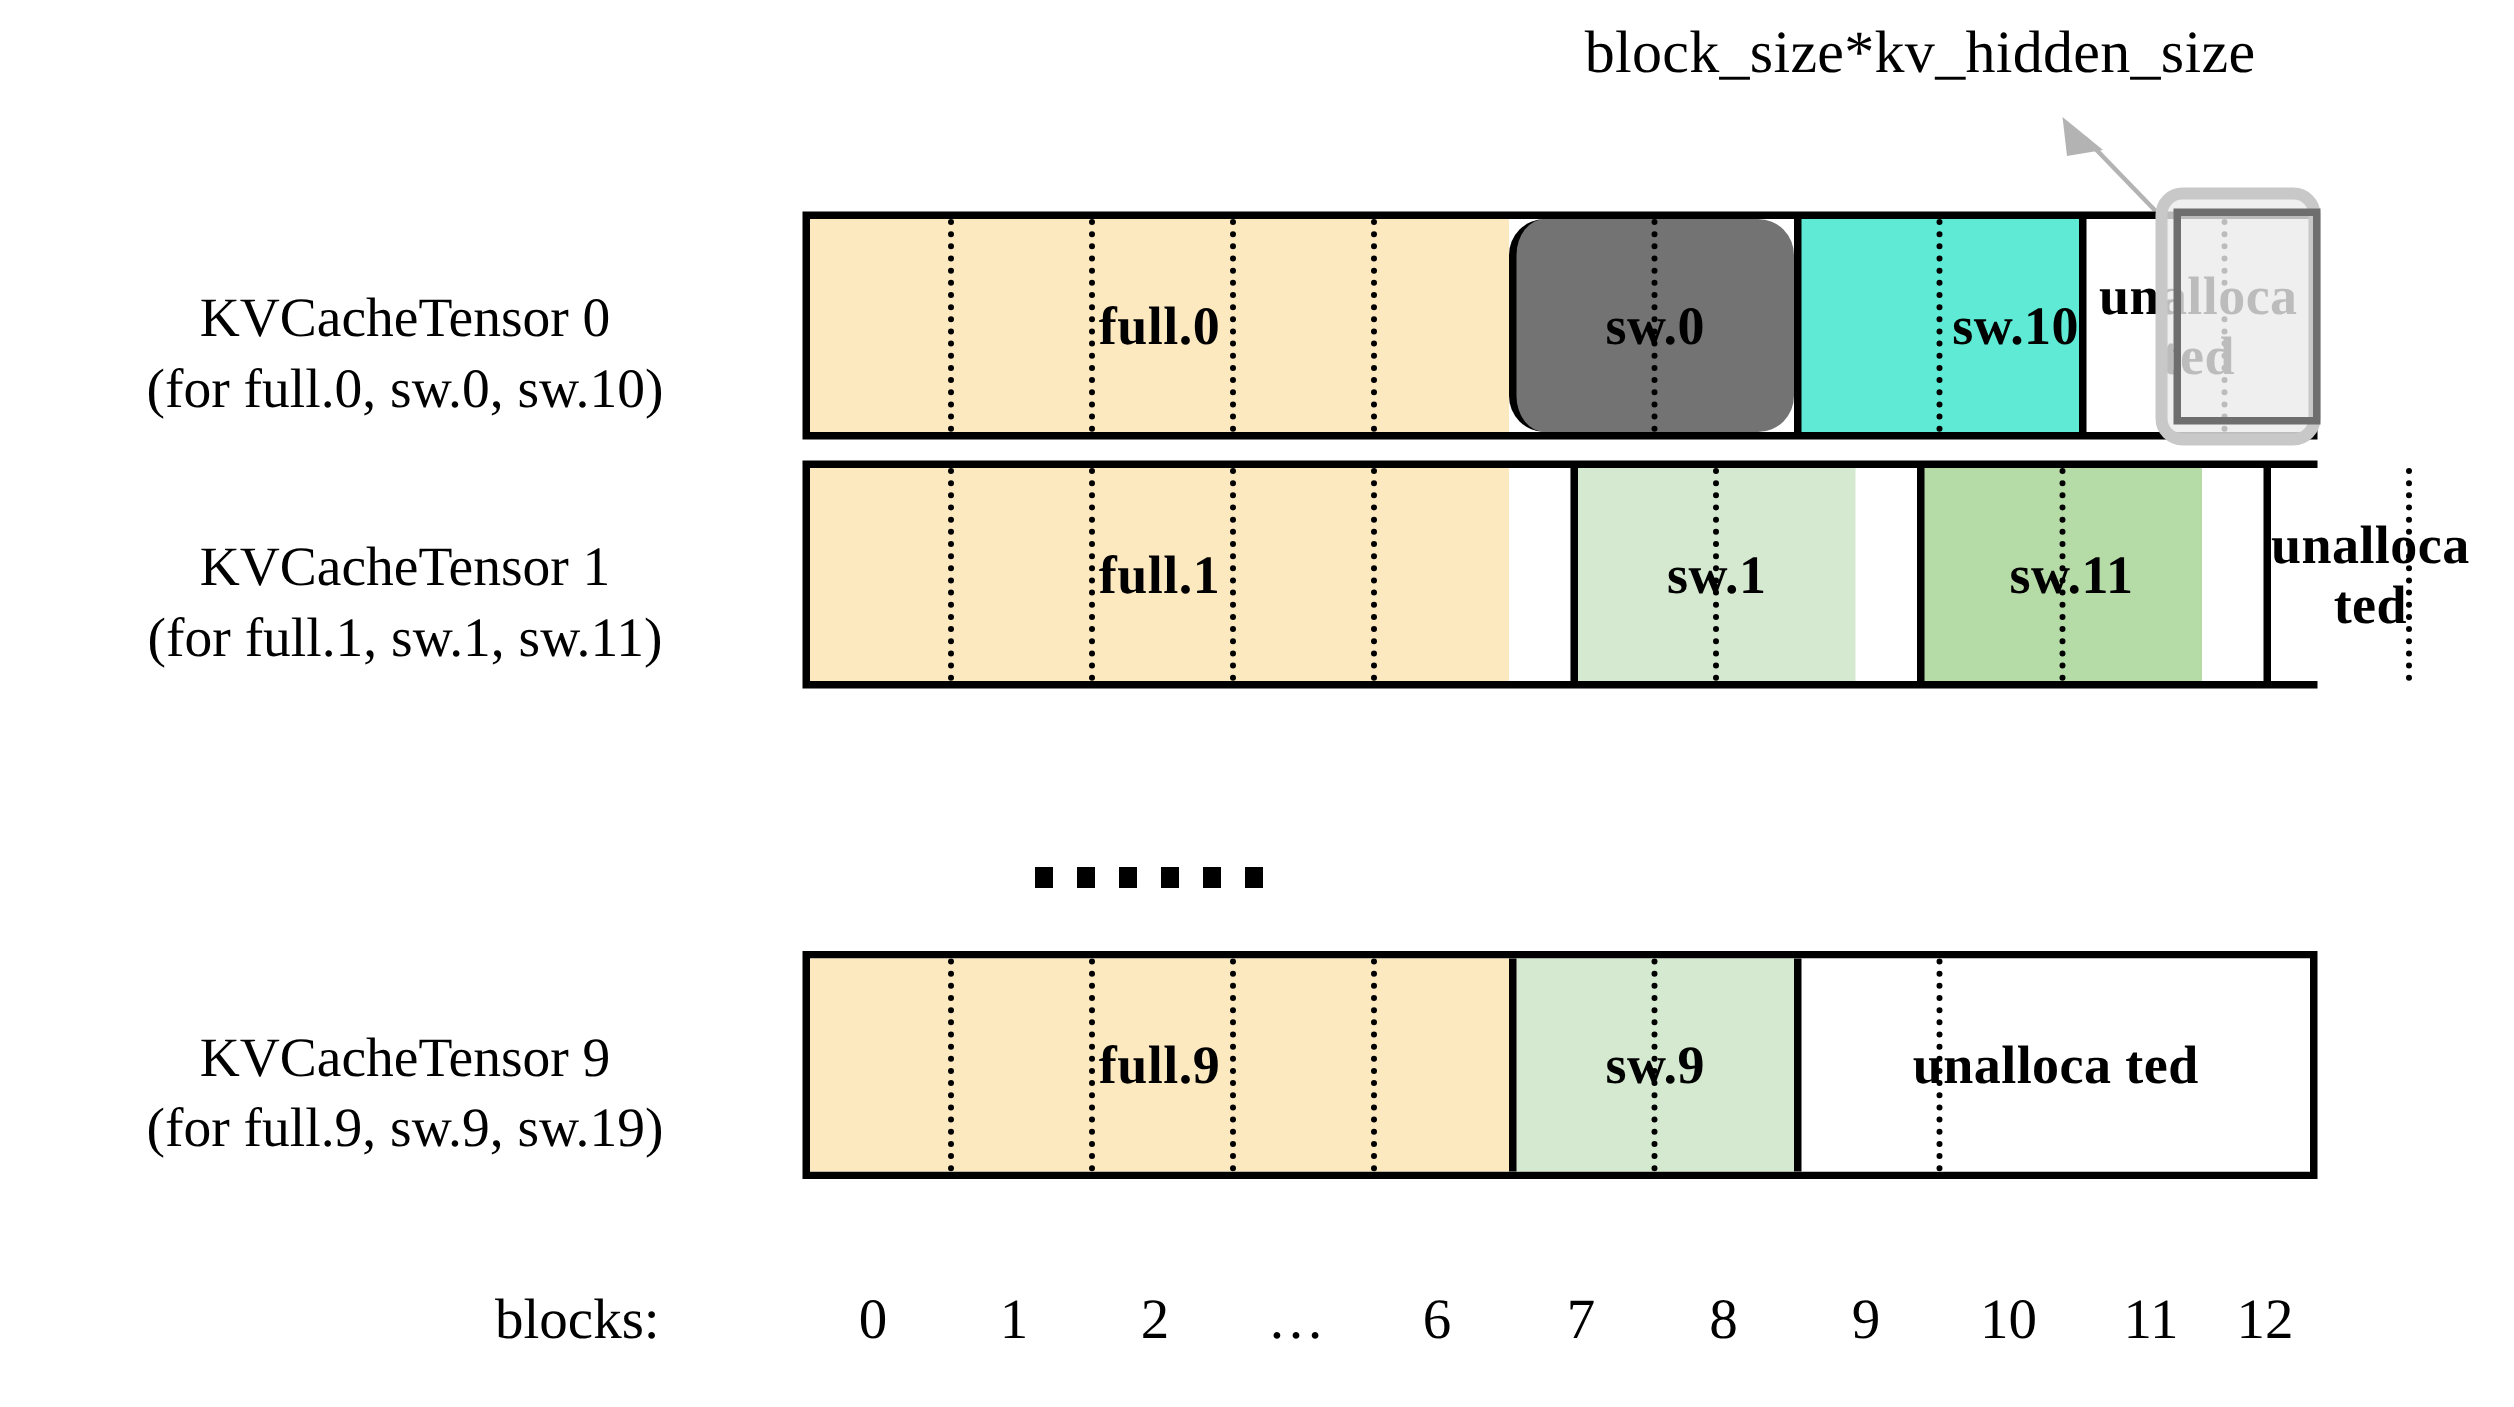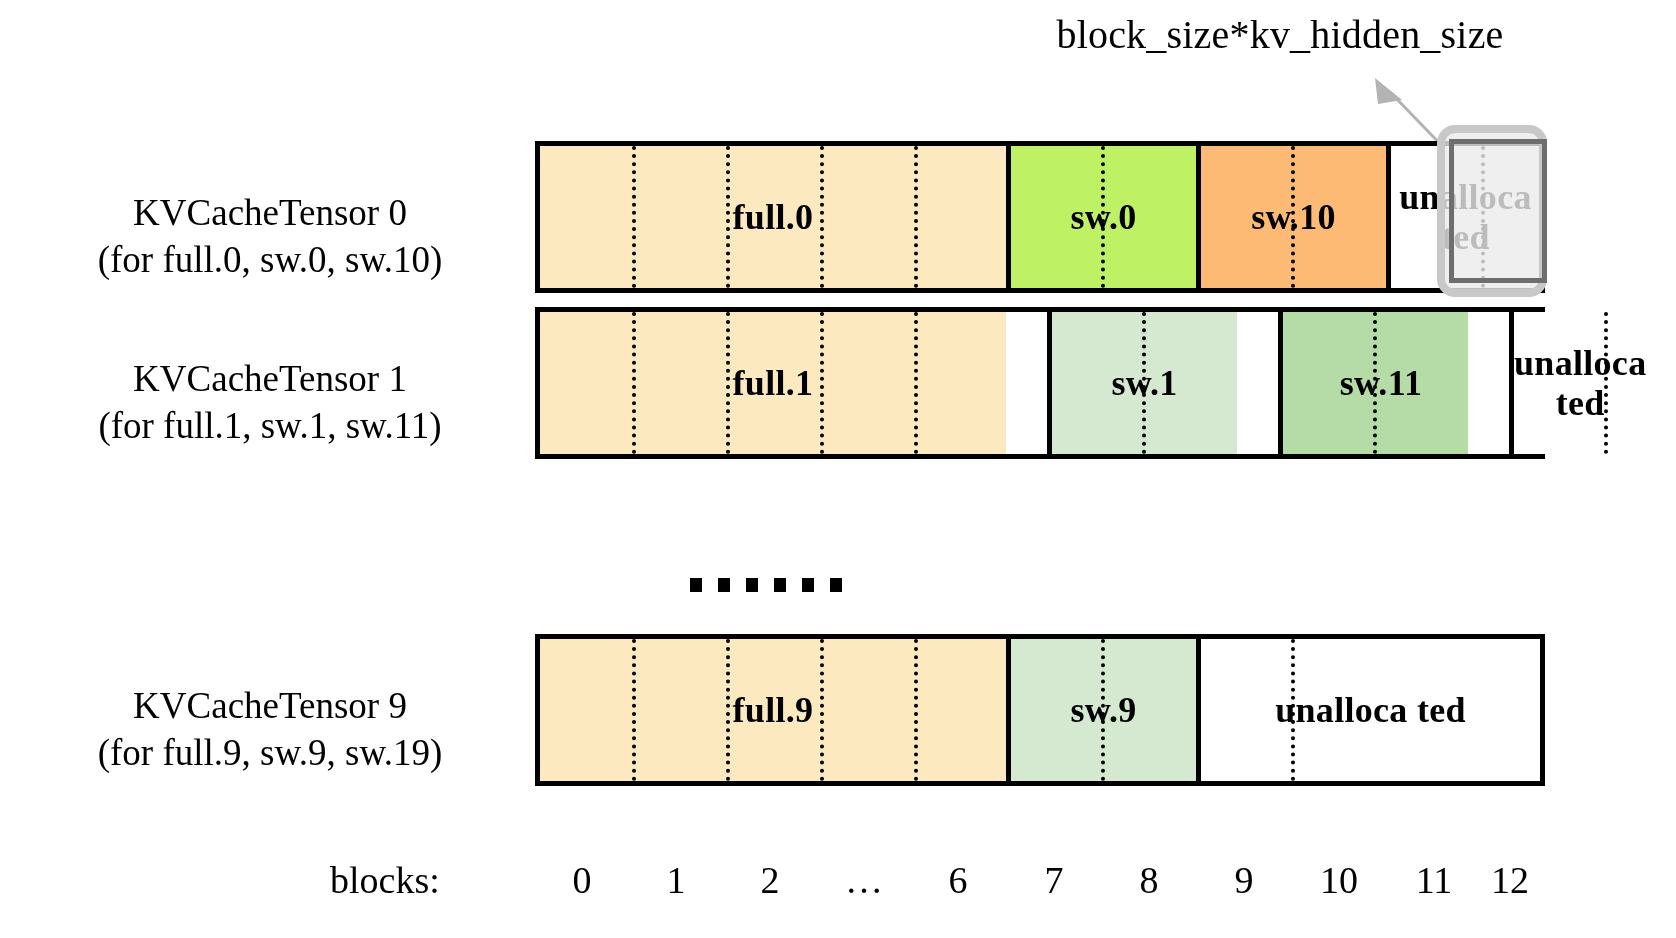--- a/index.html
+++ b/index.html
@@ -170,25 +170,25 @@
 </div>
 
 <div class="bar" style="top:141px;">
   <div class="seg full" style="background:#fce9c0;">
     <span class="divider" style="left:92px;"></span>
     <span class="divider" style="left:186px;"></span>
     <span class="divider" style="left:280px;"></span>
     <span class="divider" style="left:374px;"></span>
     <span class="seg-text">full.0</span>
   </div>
-  <div class="seg sw-light" style="background:#bef264;">
+  <div class="seg sw-light" style="background:#737373;border-radius:24px;">
     <span class="divider" style="left:90px;"></span>
     <span class="seg-text">sw.0</span>
   </div>
-  <div class="seg sw-dark" style="background:#fdba74;">
+  <div class="seg sw-dark" style="background:#5eead4;justify-content:flex-end;">
     <span class="divider" style="left:90px;"></span>
     <span class="seg-text">sw.10</span>
   </div>
   <div class="seg unalloc" style="background:#ffffff;">
     <span class="divider" style="left:90px;"></span>
     <span class="seg-text">unalloca ted</span>
   </div>
 </div>
 
 <div class="highlight" style="left:1437px; top:125px; width:110px; height:172px;"></div>

